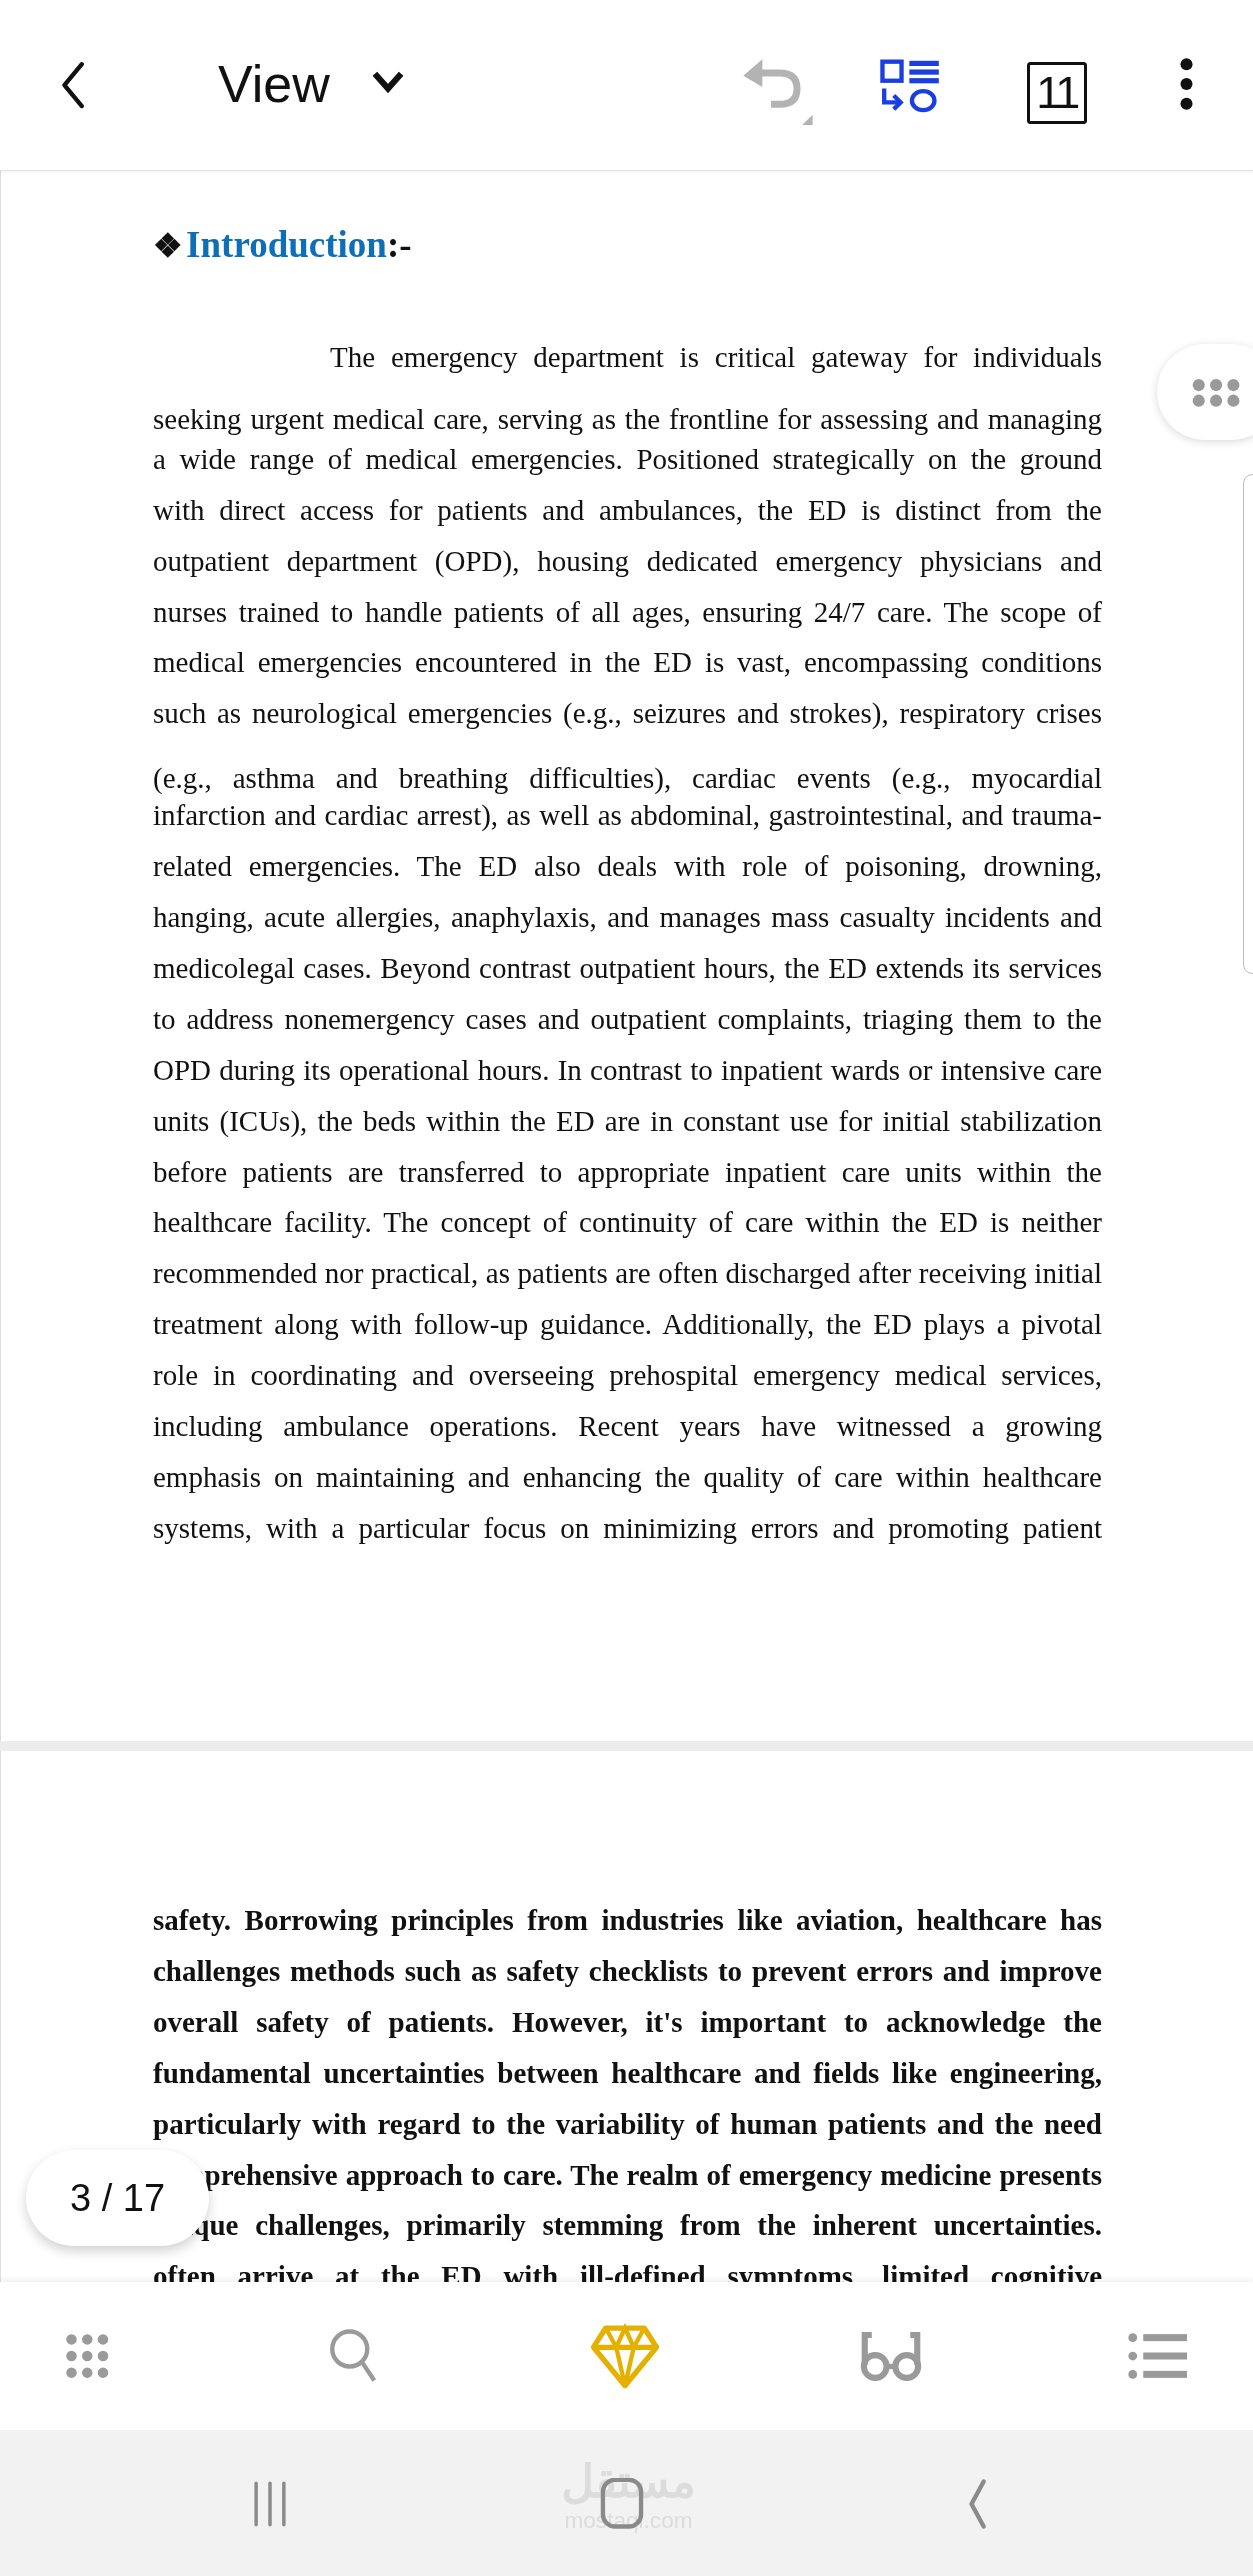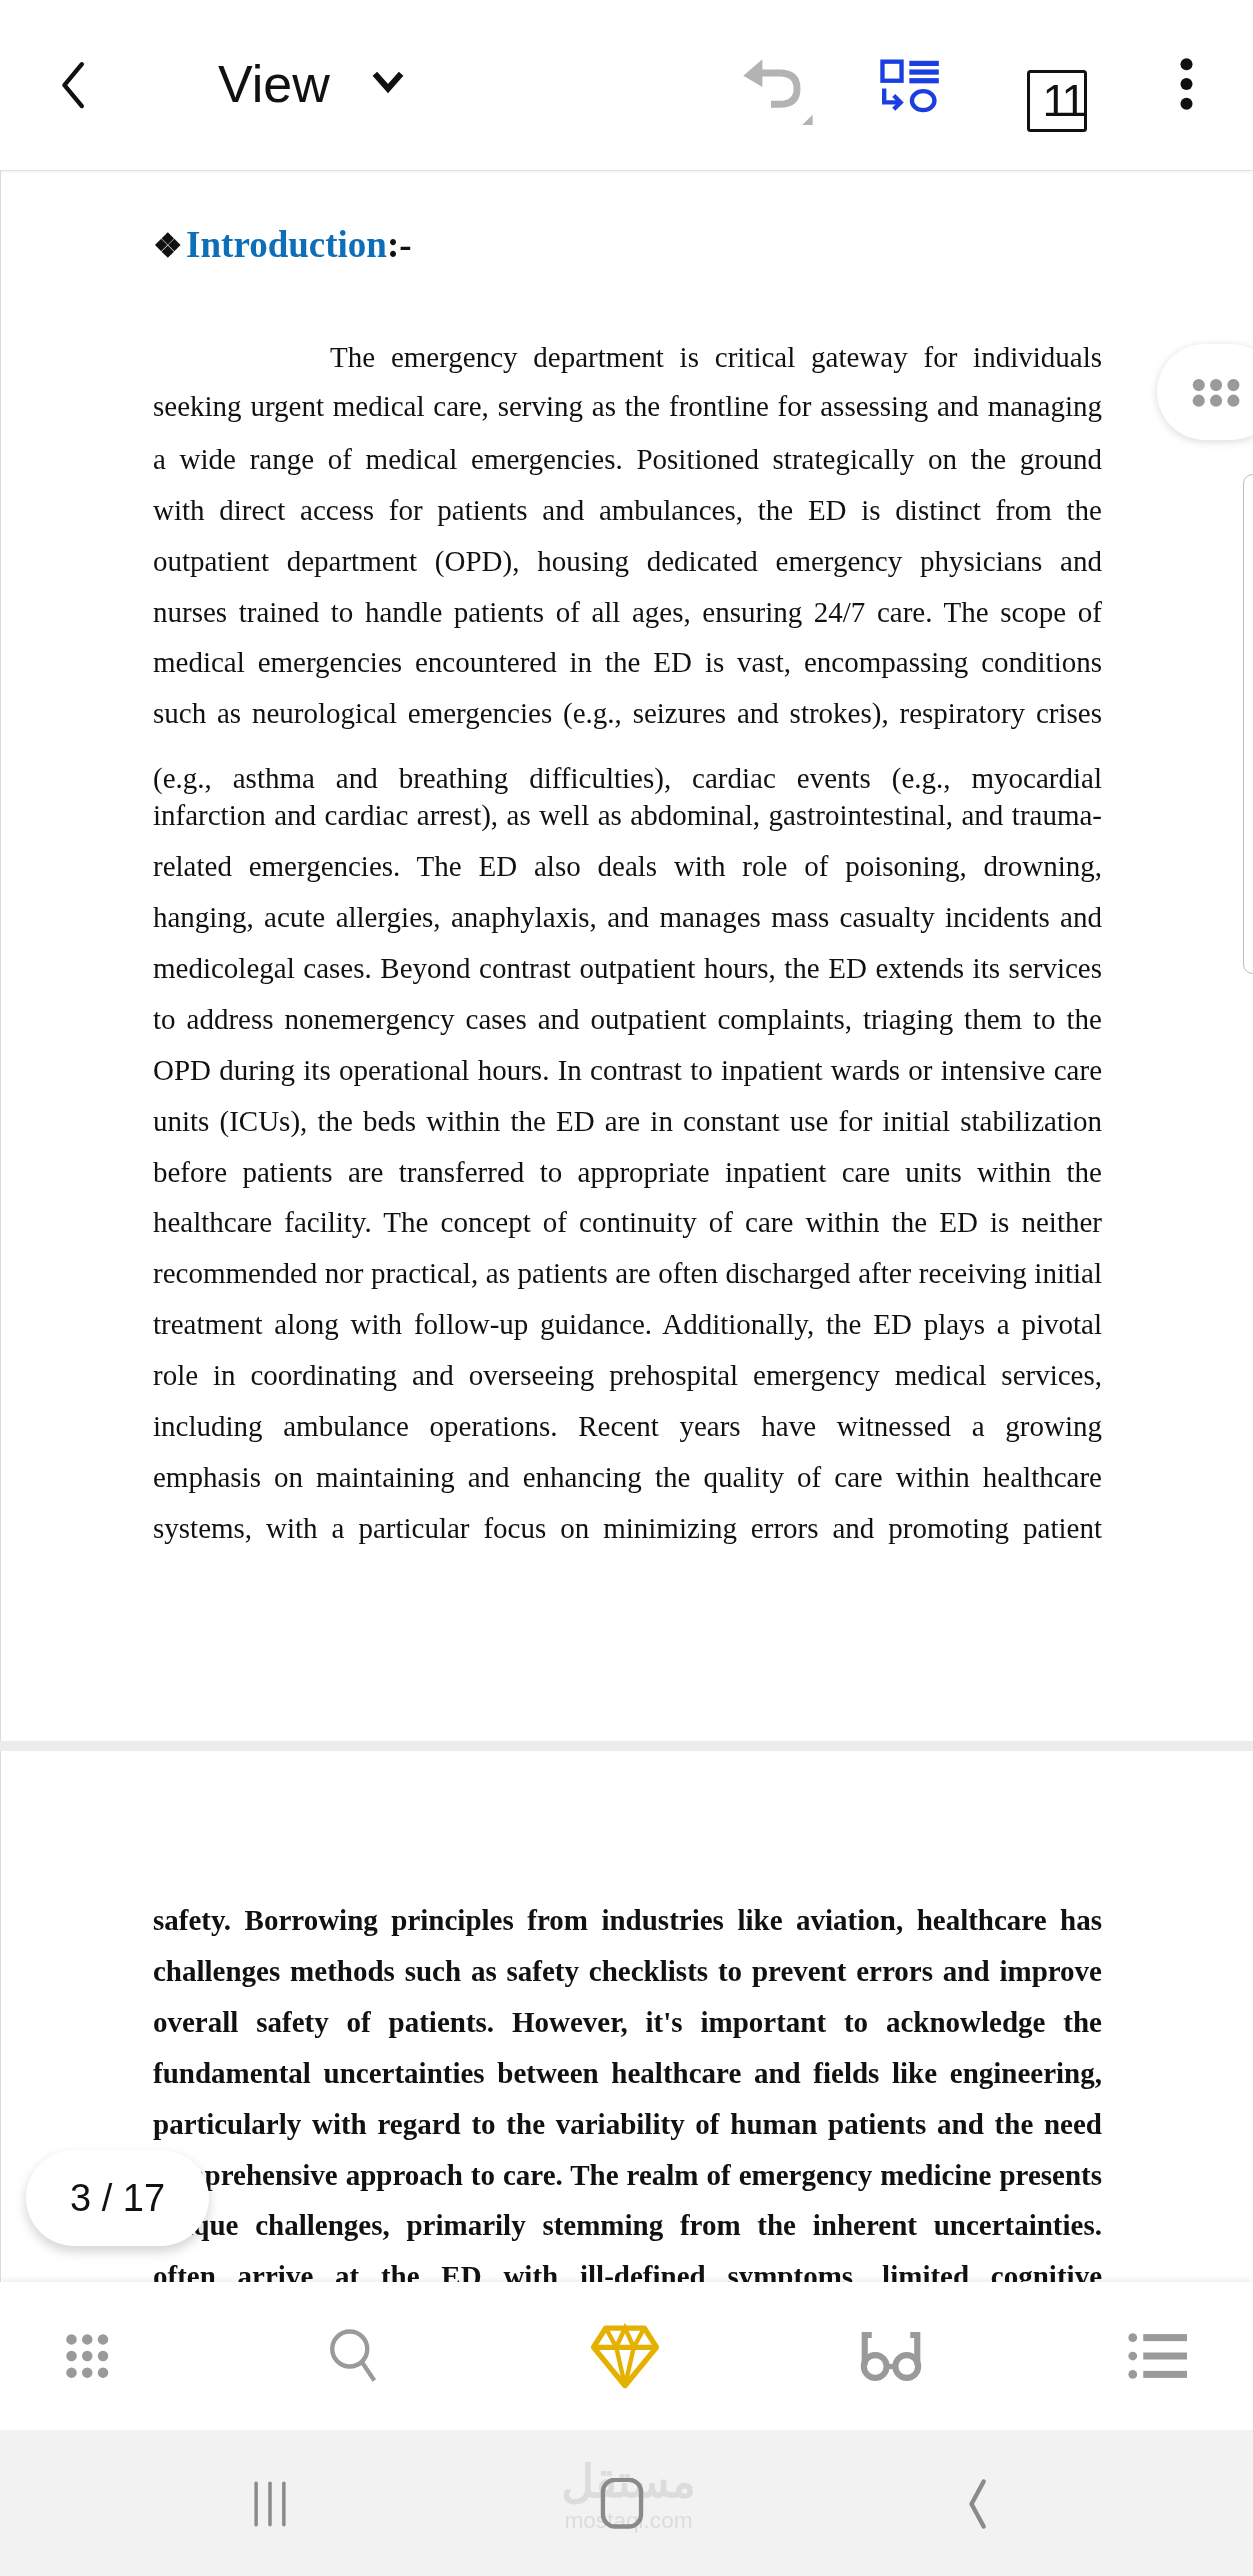--- a/index.html
+++ b/index.html
@@ -18,22 +18,22 @@
   .hdr-back { position:absolute; left:52px; top:52px; width:44px; height:61px; cursor:pointer; }
   .hdr-title {
     position:absolute; left:218px; top:54px; font-size:52px; color:#111;
     font-family:"Liberation Sans", sans-serif; letter-spacing:0px;
   }
   .hdr-dropdown { position:absolute; left:366px; top:65px; width:44px; height:35px; cursor:pointer; }
   .hdr-undo { position:absolute; left:731px; top:54px; width:87px; height:78px; }
   .hdr-layout { position:absolute; left:879px; top:57px; width:65px; height:57px; }
   .hdr-page { position:absolute; left:1027px; top:54px; width:63px; height:63px; }
   .hdr-page .box {
-    position:absolute; left:0; top:16px; width:54px; height:56px; border:3.5px solid #111; border-radius:3.5px;
-    font-size:45px; color:#111; text-align:right; line-height:56px;
+    position:absolute; left:0; top:8px; width:54px; height:56px; border:3.5px solid #111; border-radius:3.5px;
+    font-size:45px; color:#111; text-align:center; line-height:56px;
     font-family:"Liberation Sans", sans-serif; letter-spacing:-2.6px;
   }
   .hdr-more { position:absolute; left:1171px; top:57px; width:31px; height:54px; }
 
   
   .doc { position:absolute; left:0; top:171px; width:1253px; height:2111px; background:#ececec; overflow:hidden; }
   .page {
     position:absolute; left:0; width:1253px; background:#ffffff;
     border-left:1.7px solid #dcdcdc;
     box-sizing:border-box;
@@ -135,21 +135,21 @@
 
 <div class="doc">
   <div class="page page1">
     <div class="heading">
       <span class="bullet">❖</span><span>Introduction</span><span class="suffix">:-</span>
     </div>
     <div class="para" style="top:161px;">
       <div class="line indent" style="top:0px">
           <span>The emergency department is critical gateway for individuals</span>
         </div>
-      <div class="line" style="top:49px">
+      <div class="line" style="top:62px">
           <span>seeking urgent medical care, serving as the frontline for assessing and managing</span>
         </div>
       <div class="line" style="top:102px">
           <span>a wide range of medical emergencies. Positioned strategically on the ground floor,</span>
         </div>
       <div class="line" style="top:153px">
           <span>with direct access for patients and ambulances, the ED is distinct from the</span>
         </div>
       <div class="line" style="top:204px">
           <span>outpatient department (OPD), housing dedicated emergency physicians and</span>

